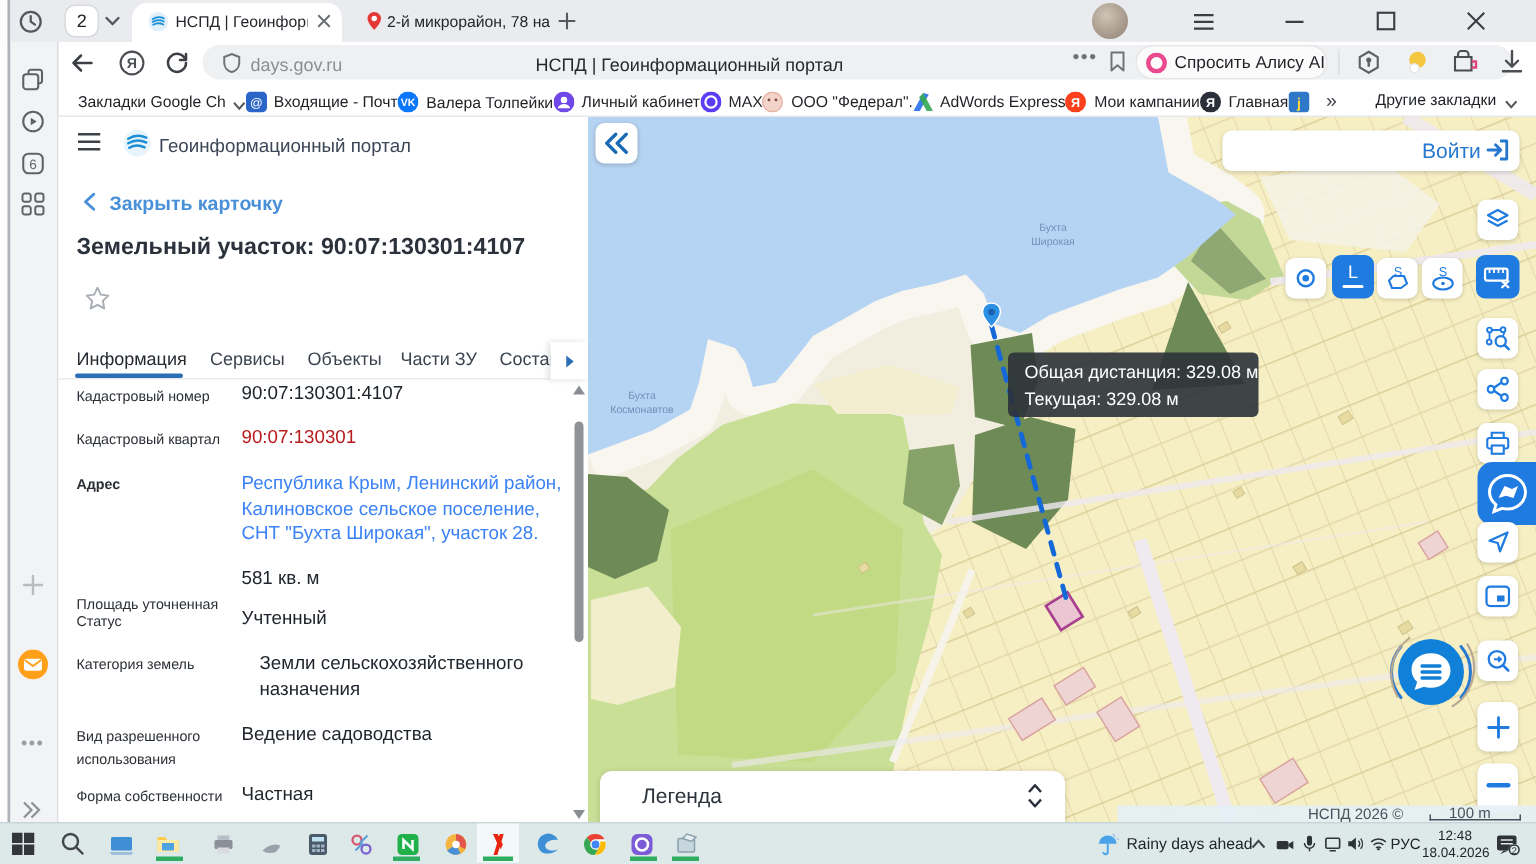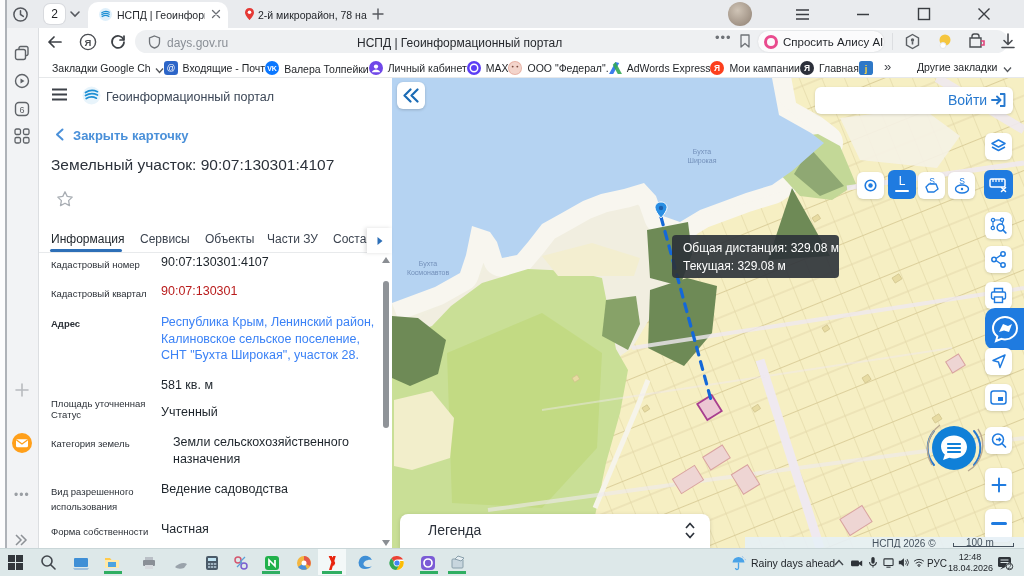--- a/index.html
+++ b/index.html
@@ -266,21 +266,21 @@
     <circle cx="9.5" cy="9.5" r="9" fill="#e8f4fb"></circle>
     <path d="M3.5 6.5c4-2.6 8-2.6 12-.8M3.5 9.5c4-2.3 8-2.3 12-.5M4.2 12.5c3.4-2 6.8-2 10.2-.3" stroke="#1d8fd4" stroke-width="1.7" fill="none" stroke-linecap="round"></path>
   </svg>
 <div class="abs" style="left:106px;top:90px;font-size:12.5px;color:#3b4656;">Геоинформационный портал</div>
 
 <svg class="abs" style="left:55px;top:128px" width="9" height="13" viewBox="0 0 9 13">
     <path d="M7.5 1.5L2 6.5l5.5 5" fill="none" stroke="#4a90d9" stroke-width="2" stroke-linecap="round" stroke-linejoin="round"></path>
   </svg>
 <div class="abs" style="left:73px;top:128px;font-size:13px;color:#4a90d9;font-weight:bold;">Закрыть карточку</div>
 
-<div class="abs" style="left:51px;top:156px;font-size:15.5px;color:#2c323b;font-weight:400;">Земельный участок: 90:07:130301:4107</div>
+<div class="abs" style="left:51px;top:156px;font-size:15.5px;color:#2c323b;font-weight:700;">Земельный участок: 90:07:130301:4107</div>
 
 <svg class="abs" style="left:56px;top:190px" width="18" height="18" viewBox="0 0 18 18">
     <path d="M9 1.8l2.2 4.6 5 .7-3.6 3.5.9 5-4.5-2.4-4.5 2.4.9-5L1.8 7.1l5-.7z" fill="none" stroke="#a9aeb4" stroke-width="1.3" stroke-linejoin="round"></path>
   </svg>
 
 <div class="abs" style="left:39px;top:252px;width:353px;height:1px;background:#e8eaec;"></div>
 <div class="abs" style="left:51px;top:232px;font-size:12px;color:#23292f;font-weight:500;">Информация</div>
 <div class="abs" style="left:140px;top:232px;font-size:12px;color:#3c4450;">Сервисы</div>
 <div class="abs" style="left:205px;top:232px;font-size:12px;color:#3c4450;">Объекты</div>
 <div class="abs" style="left:267px;top:232px;font-size:12px;color:#3c4450;">Части ЗУ</div>

